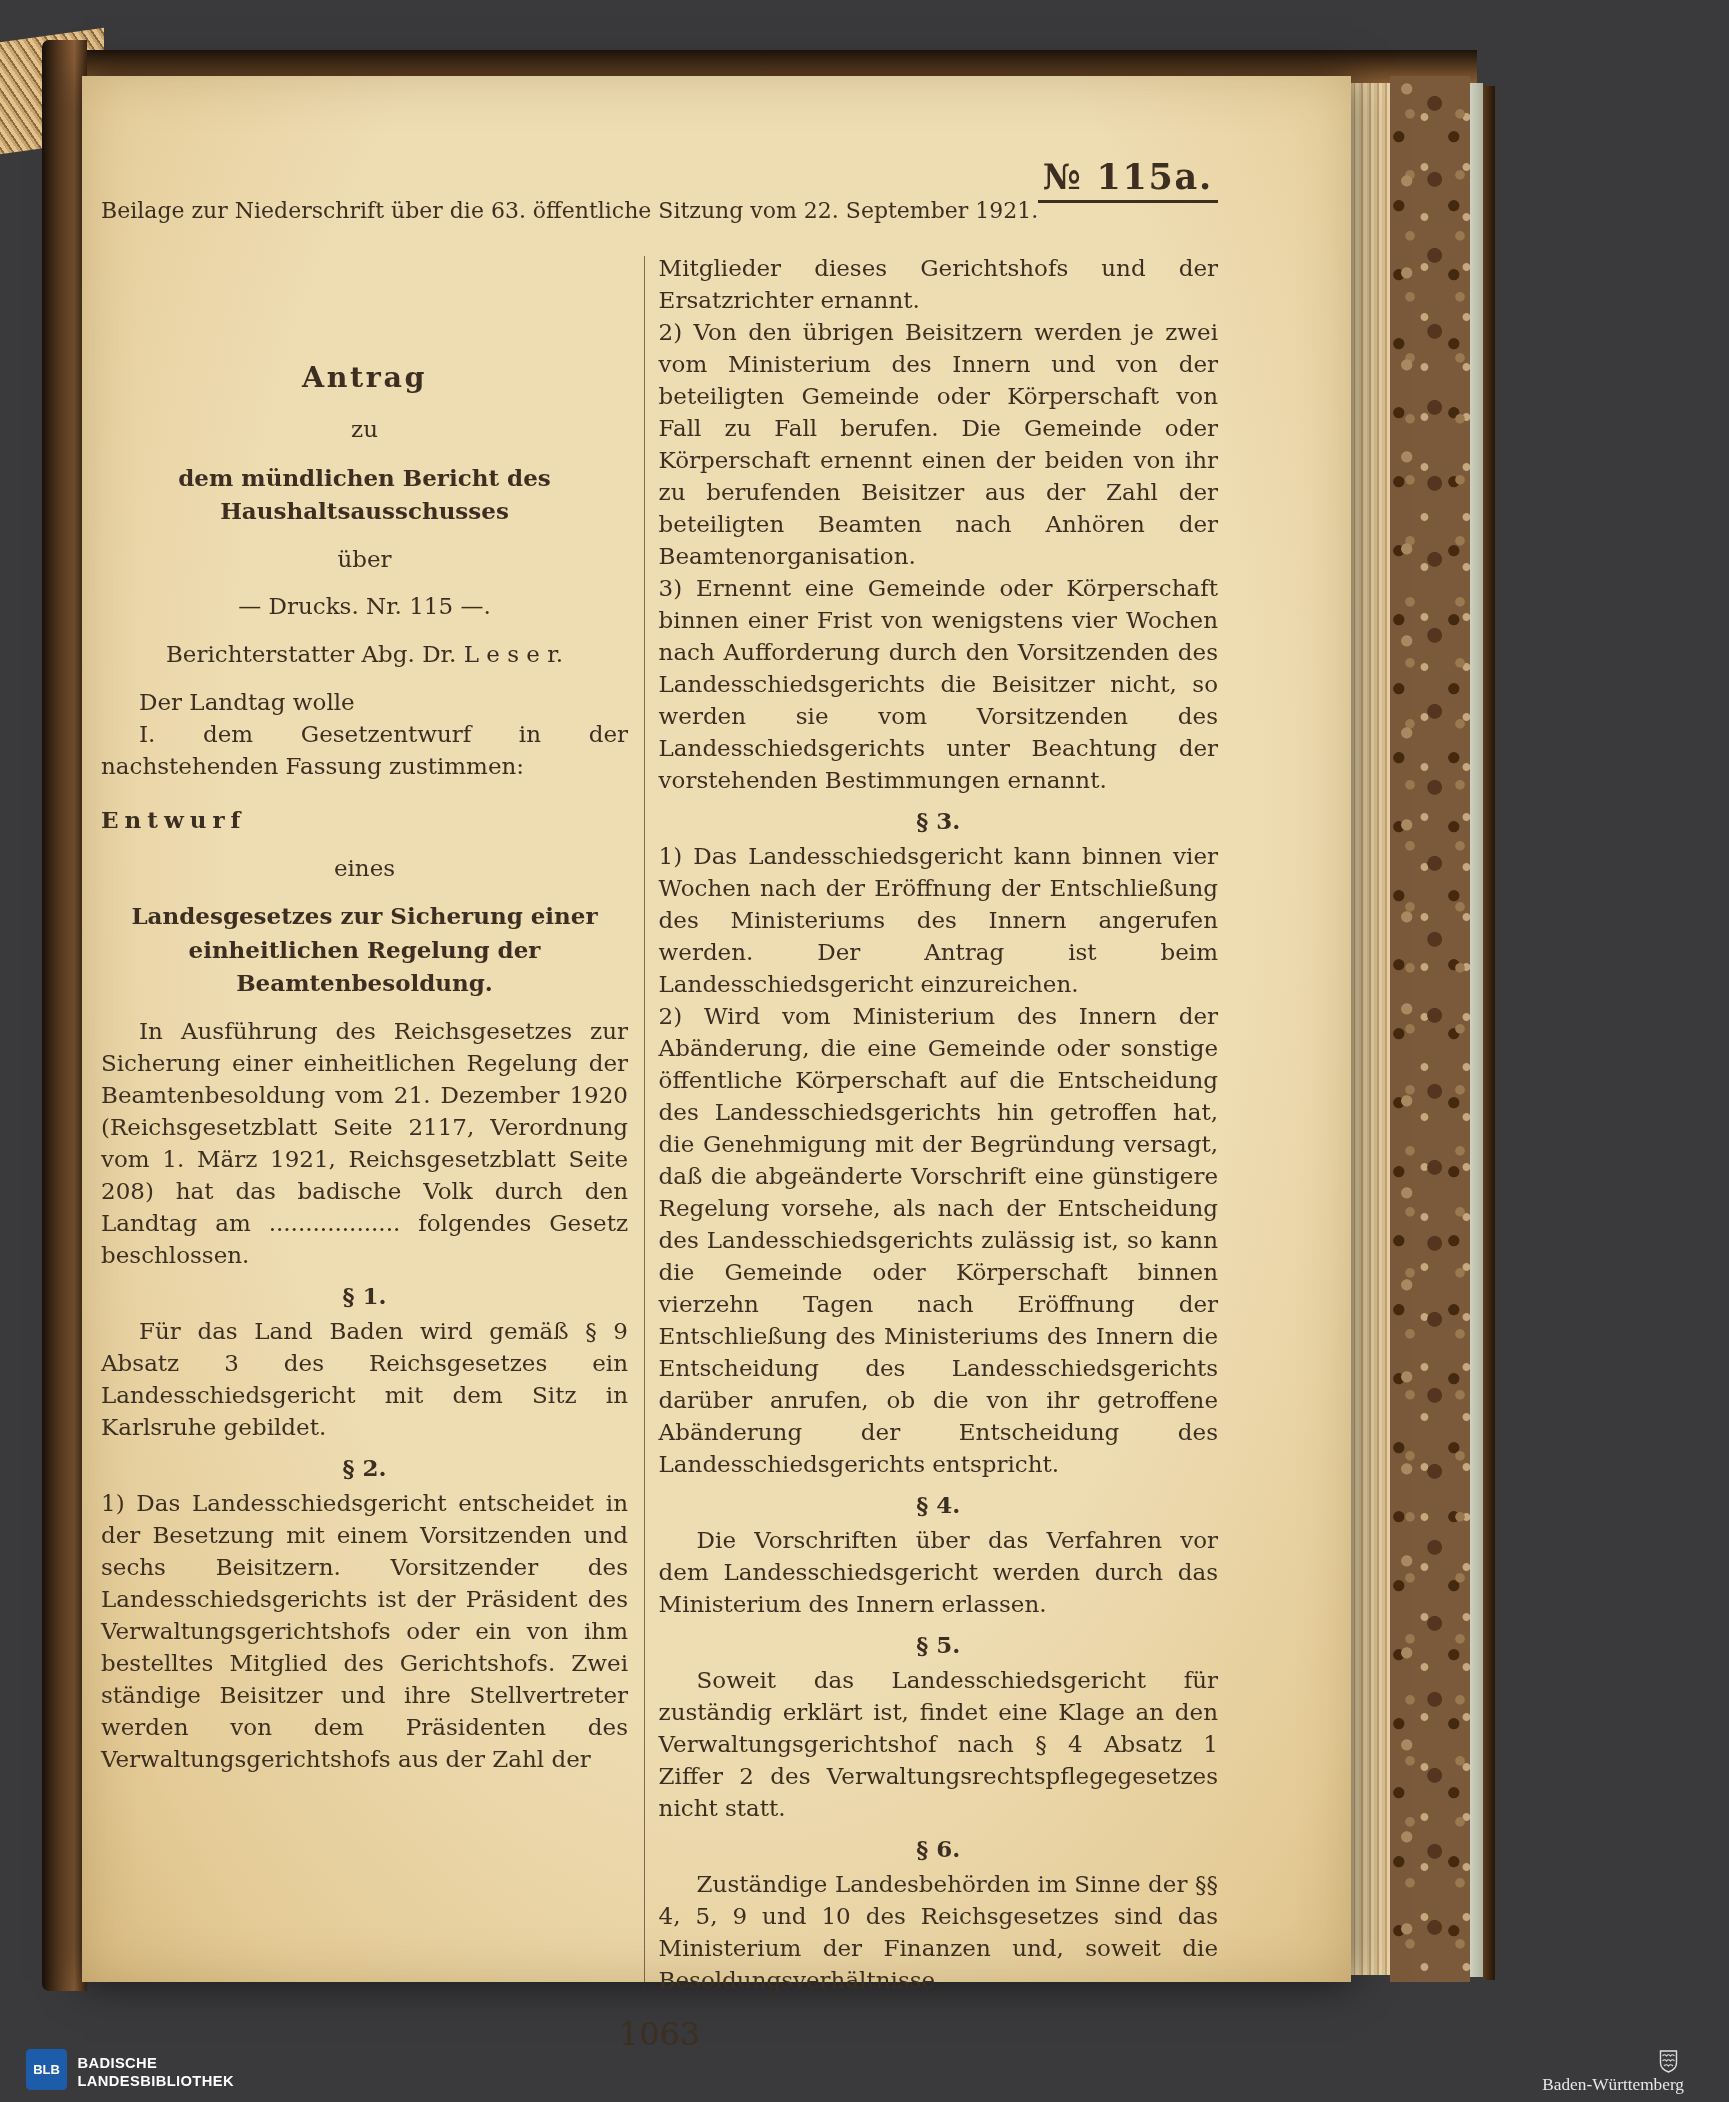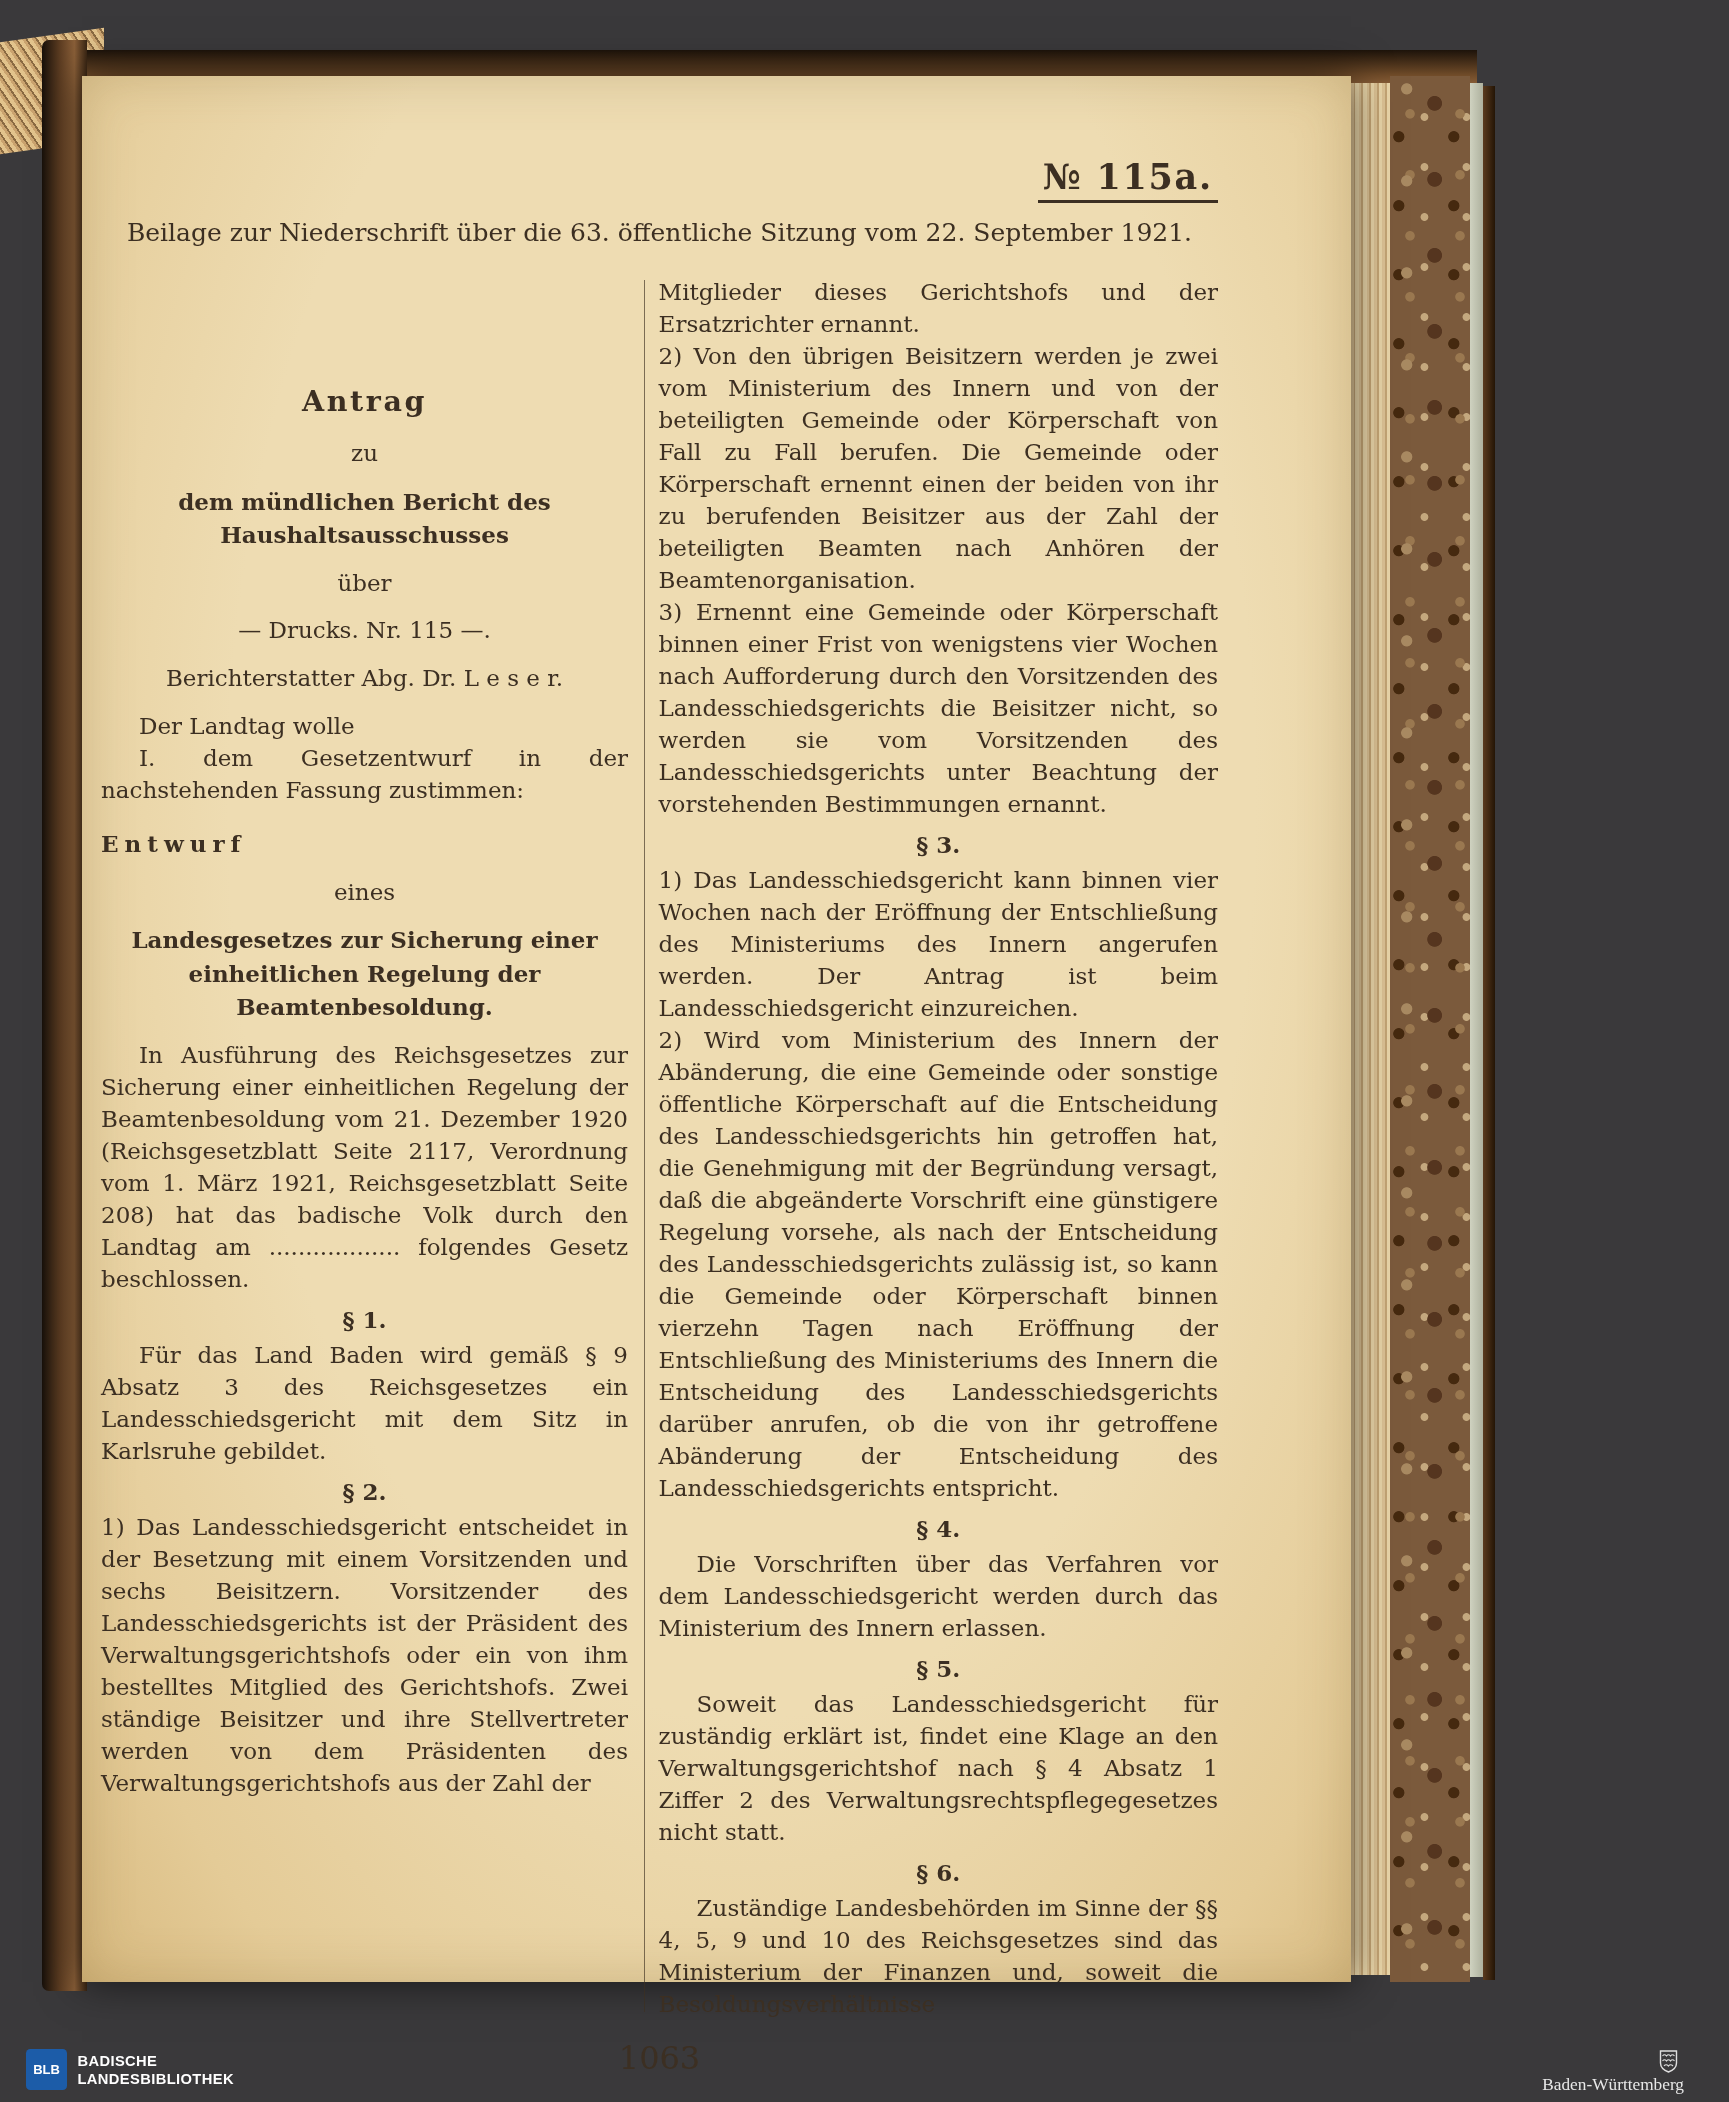--- a/index.html
+++ b/index.html
@@ -31,37 +31,37 @@
         background-size:76px 92px,62px 76px,50px 61px,42px 50px,55px 69px;}
   .endpaper{position:absolute;left:1470px;top:83px;width:13px;height:1894px;z-index:1;
         background:linear-gradient(90deg,#cfd2c0,#aeb19e);}
   .cover-edge{position:absolute;left:1483px;top:86px;width:12px;height:1894px;z-index:1;
         background:linear-gradient(90deg,#5a3a1e,#241505);}
 
   
   .content{position:absolute;left:19px;top:80px;width:1117px;color:#3c2f22;}
   .doc-number{text-align:right;font-size:35px;font-weight:bold;letter-spacing:1.7px;}
   .doc-number span{border-bottom:3.5px solid #3c2f22;padding:0 5.2px 2.6px;}
-  .subtitle{text-align:center;font-size:25px;margin-top:21px;}
+  .subtitle{font-size:22px;margin-top:1px;}
   .columns{display:flex;margin-top:29px;align-items:stretch;}
   .col-left{width:527px;padding-top:109px;box-sizing:border-box;}
   .divider{width:0;border-left:1.7px solid rgba(62,47,32,.65);margin:3.5px 14px 8.6px 15.6px;}
   .col-right{flex:1;min-width:0;}
   .blk{font-size:23px;line-height:32px;color:#3c2f22;}
   .h1c{text-align:center;font-weight:bold;font-size:28.5px;letter-spacing:2.6px;margin:0 0 20px;}
   .c{text-align:center;margin:15.6px 0;}
   .cb{text-align:center;font-weight:bold;margin:15.6px 0;line-height:1.45;}
   .cbsp{text-align:left;font-weight:bold;letter-spacing:6px;margin:22.5px 0 3.5px;}
   .sec{text-align:center;font-weight:bold;margin:8.6px 0 3.5px;}
   .para{text-align:justify;text-indent:38px;}
   .pflush{text-align:justify;text-indent:0;}
   .page-number{text-align:center;font-size:32px;margin-top:19px;}
 
   
-  .blb{position:absolute;left:26px;bottom:12px;display:flex;align-items:center;gap:10.4px;z-index:3;}
+  .blb{position:absolute;left:26px;bottom:12px;display:flex;align-items:flex-end;gap:10.4px;z-index:3;}
   .blb-logo{width:41px;height:41px;background:#1c5ca8;color:#fff;border-radius:4.3px;
             font-family:"Liberation Sans", sans-serif;font-weight:bold;font-size:13px;
             display:flex;align-items:center;justify-content:center;}
   .blb-name{color:#fff;font-family:"Liberation Sans", sans-serif;font-weight:bold;
             font-size:14.7px;line-height:18px;letter-spacing:0.4px;}
   .bw{position:absolute;right:45px;bottom:7px;text-align:right;color:#e8e8e8;z-index:3;}
   .bw-crest{display:block;margin:0 5.2px 1.7px auto;}
   .bw-label{font-family:"Liberation Serif", serif;font-size:17.3px;}
 </style>
 </head>

